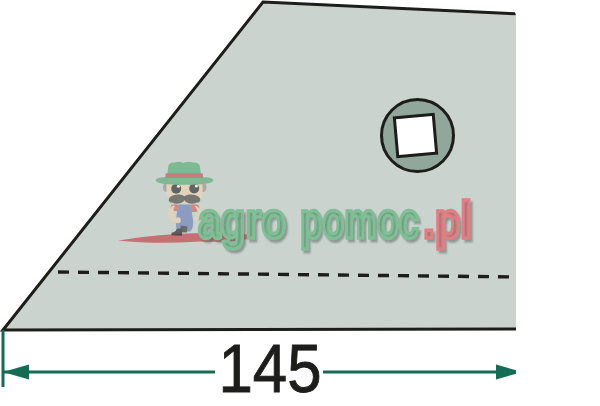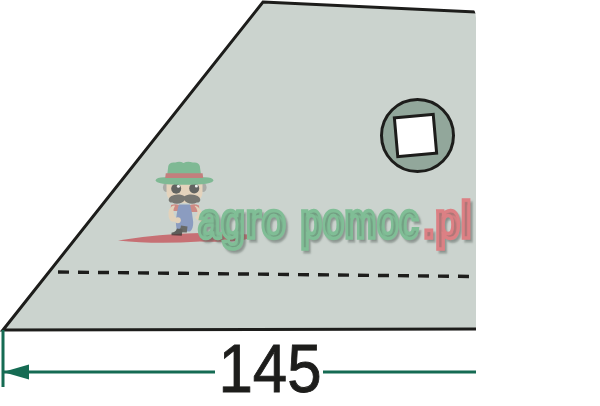--- a/index.html
+++ b/index.html
@@ -1,16 +1,16 @@
 <!DOCTYPE html>
 <html><head>
 <meta charset="utf-8">
 <style>
   html,body{margin:0;padding:0;background:#fff;}
-  #stage{position:relative;width:476px;height:406px;overflow:hidden;
+  #stage{position:relative;width:516px;height:406px;overflow:hidden;
          font-family:"Liberation Sans", sans-serif;border-radius:18px;}
 </style>
 </head>
 <body>
 <div id="stage">
 <svg width="600" height="406" viewBox="0 0 600 406" xmlns="http://www.w3.org/2000/svg">
 
   <rect x="0" y="0" width="600" height="406" fill="#ffffff"></rect>
 
   <polygon points="263,2 519,14 523,329 3,330" fill="#cbd3ce" stroke="#1d1d1b" stroke-width="3" stroke-linejoin="miter"></polygon>

